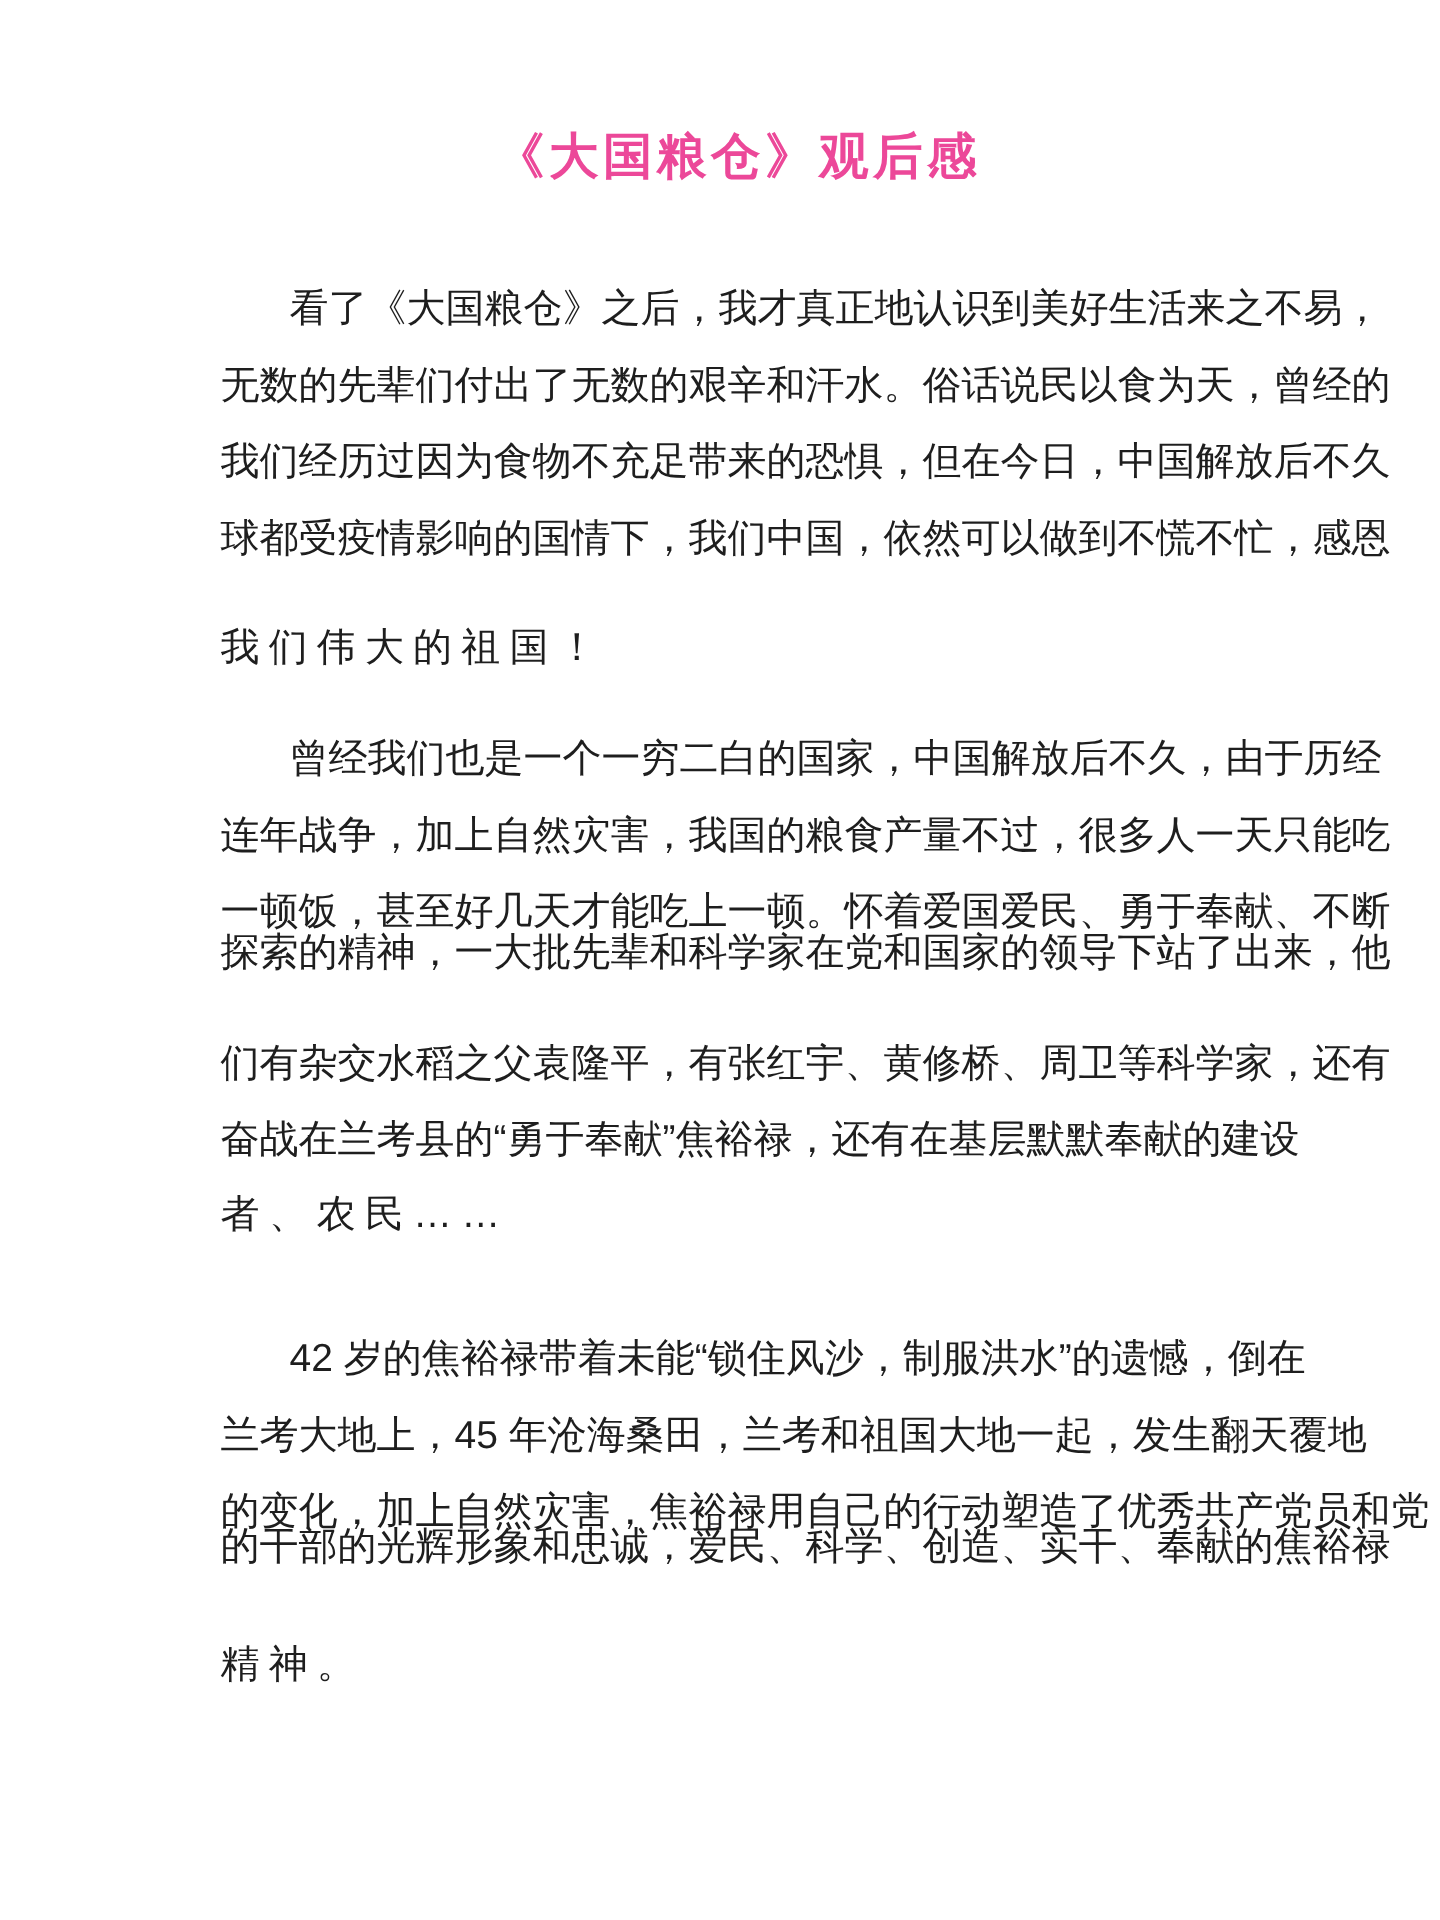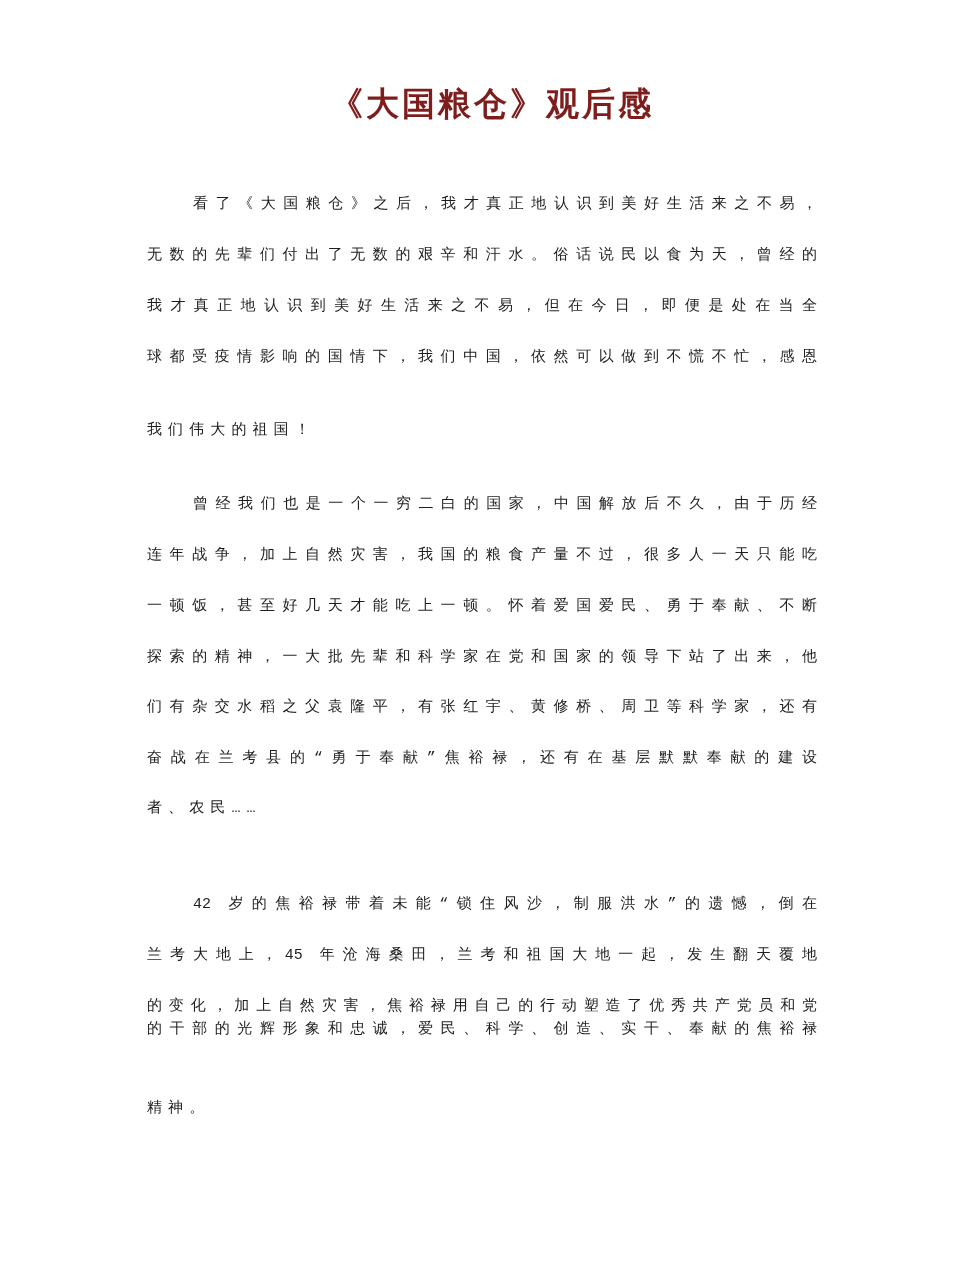--- a/index.html
+++ b/index.html
@@ -18,63 +18,63 @@
     .title {
       position: absolute;
       left: 0;
       width: 960px;
       top: 78px;
       height: 52px;
       text-align: center;
       font-size: 33px;
       line-height: 52px;
       letter-spacing: 3px;
-      color: #7f1d1d;
+      color: #ec4899;
       font-family: "DejaVu Sans", "Liberation Sans", sans-serif;
       font-weight: bold;
     }
     .title span { padding-left: 24px; }
     .line {
       position: absolute;
       left: 147px;
       width: 670px;
       height: 30px;
-      font-size: 15px;
+      font-size: 26px;
       line-height: 30px;
       white-space: nowrap;
       letter-spacing: 6.1px;
       color: #1e1e1e;
-      font-family: Liberation Mono, monospace;
+      font-family: Liberation Sans, sans-serif;
     }
     .line.indent { left: 193px; width: 624px; }
     .line.justify {
       text-align: justify;
       text-align-last: justify;
       letter-spacing: 0;
     }
   </style>
 </head>
 <body>
 
 <div>
   <div class="title"><span>《大国粮仓》观后感</span></div>
 
   <div>
     <div class="line indent justify" style="top:190px">看了《大国粮仓》之后，我才真正地认识到美好生活来之不易，</div>
     <div class="line justify" style="top:241px">无数的先辈们付出了无数的艰辛和汗水。俗话说民以食为天，曾经的</div>
-    <div class="line justify" style="top:292px">我才真正地认识到美好生活来之不易，但在今日，即便是处在当全</div>
+    <div class="line justify" style="top:292px">我们经历过因为食物不充足带来的恐惧，但在今日，中国解放后不久</div>
     <div class="line justify" style="top:343px">球都受疫情影响的国情下，我们中国，依然可以做到不慌不忙，感恩</div>
     <div class="line" style="top:416px">我们伟大的祖国！</div>
   </div>
 
   <div>
     <div class="line indent justify" style="top:490px">曾经我们也是一个一穷二白的国家，中国解放后不久，由于历经</div>
     <div class="line justify" style="top:541px">连年战争，加上自然灾害，我国的粮食产量不过，很多人一天只能吃</div>
     <div class="line justify" style="top:592px">一顿饭，甚至好几天才能吃上一顿。怀着爱国爱民、勇于奉献、不断</div>
-    <div class="line justify" style="top:643px">探索的精神，一大批先辈和科学家在党和国家的领导下站了出来，他</div>
+    <div class="line justify" style="top:619px">探索的精神，一大批先辈和科学家在党和国家的领导下站了出来，他</div>
     <div class="line justify" style="top:693px">们有杂交水稻之父袁隆平，有张红宇、黄修桥、周卫等科学家，还有</div>
     <div class="line justify" style="top:744px">奋战在兰考县的“勇于奉献”焦裕禄，还有在基层默默奉献的建设</div>
     <div class="line" style="top:794px">者、农民……</div>
   </div>
 
   <div>
     <div class="line indent justify" style="top:890px">42 岁的焦裕禄带着未能“锁住风沙，制服洪水”的遗憾，倒在</div>
     <div class="line justify" style="top:941px">兰考大地上，45 年沧海桑田，兰考和祖国大地一起，发生翻天覆地</div>
     <div class="line justify" style="top:992px">的变化，加上自然灾害，焦裕禄用自己的行动塑造了优秀共产党员和党</div>
     <div class="line justify" style="top:1015px">的干部的光辉形象和忠诚，爱民、科学、创造、实干、奉献的焦裕禄</div>

